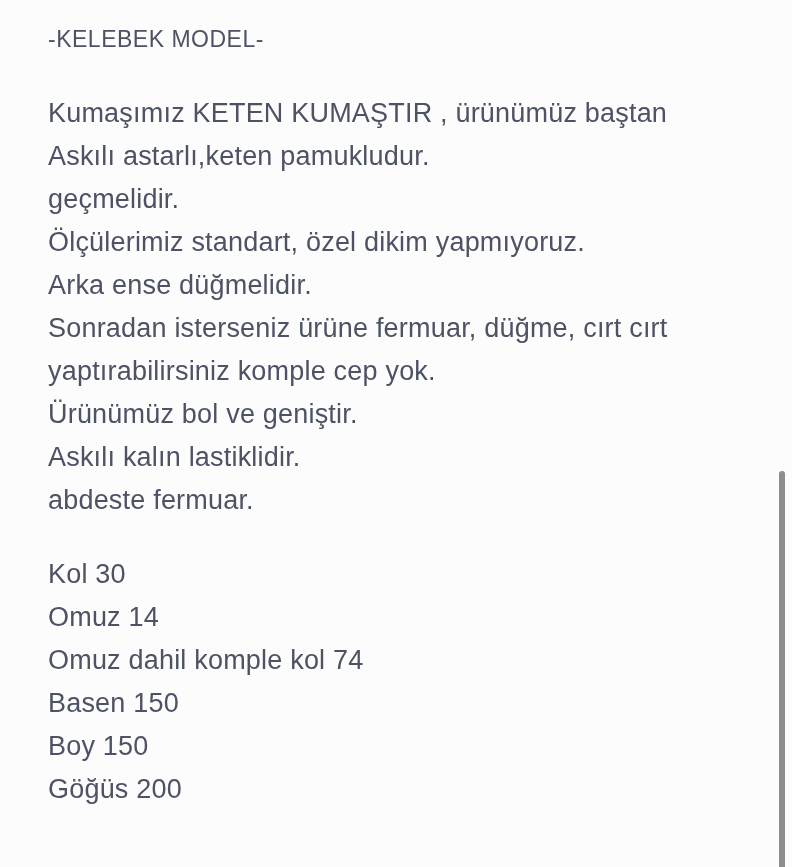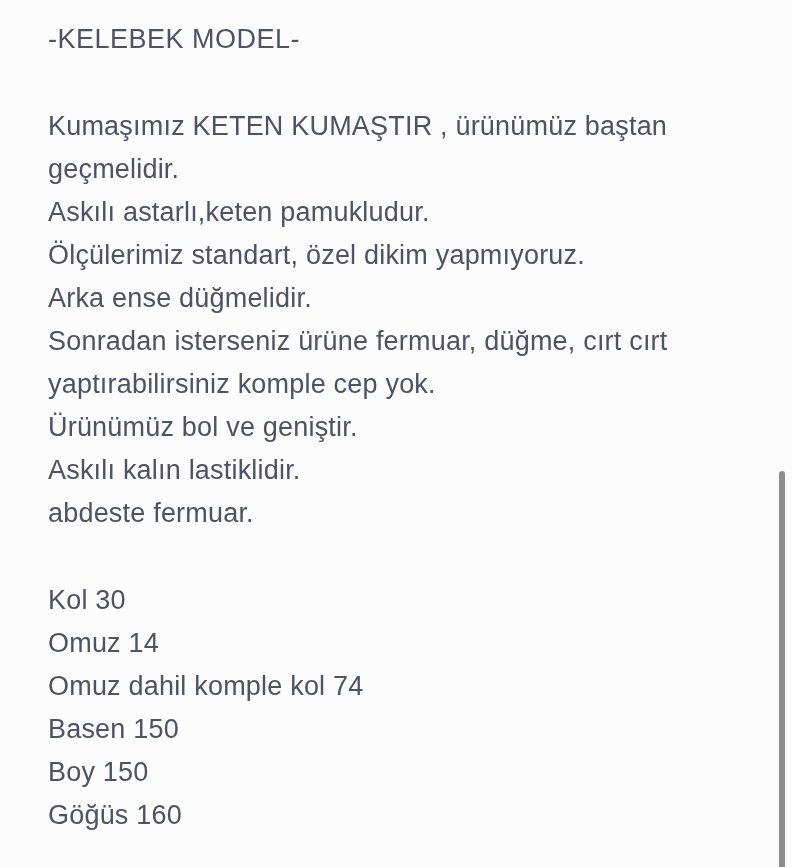--- a/index.html
+++ b/index.html
@@ -16,27 +16,27 @@
   body {
     background: var(--background);
     font-family: "Liberation Sans", sans-serif;
     color: var(--text);
     position: relative;
   }
   .page {
     padding: 18px 40px 0 48px;
   }
   .title {
-    font-size: 27px;
+    font-size: 23px;
     line-height: 43px;
     letter-spacing: 0.5px;
     font-weight: 400;
   }
   .block {
-    margin-top: 44px;
+    margin-top: 31px;
   }
   .line {
     font-size: 27px;
     line-height: 43px;
     letter-spacing: 0.2px;
     font-weight: 400;
     white-space: nowrap;
   }
   .scrollbar-thumb {
     position: absolute;
@@ -51,23 +51,23 @@
 </head>
 <body>
 
 <div class="page">
   <div class="title">-KELEBEK MODEL-</div>
 
   <div class="block">
 
       <div class="line">Kumaşımız KETEN KUMAŞTIR , ürünümüz baştan</div>
 
+      <div class="line">Askılı astarlı,keten pamukludur.</div>
+
       <div class="line">geçmelidir.</div>
-
-      <div class="line">Askılı astarlı,keten pamukludur.</div>
 
       <div class="line">Ölçülerimiz standart, özel dikim yapmıyoruz.</div>
 
       <div class="line">Arka ense düğmelidir.</div>
 
       <div class="line">Sonradan isterseniz ürüne fermuar, düğme, cırt cırt</div>
 
       <div class="line">yaptırabilirsiniz komple cep yok.</div>
 
       <div class="line">Ürünümüz bol ve geniştir.</div>
@@ -82,17 +82,17 @@
       <div class="line">Kol 30</div>
 
       <div class="line">Omuz 14</div>
 
       <div class="line">Omuz dahil komple kol 74</div>
 
       <div class="line">Basen 150</div>
 
       <div class="line">Boy 150</div>
 
-      <div class="line">Göğüs 160</div>
+      <div class="line">Göğüs 200</div>
     </div>
 </div>
 
 <div class="scrollbar-thumb"></div>
 
 </body></html>

